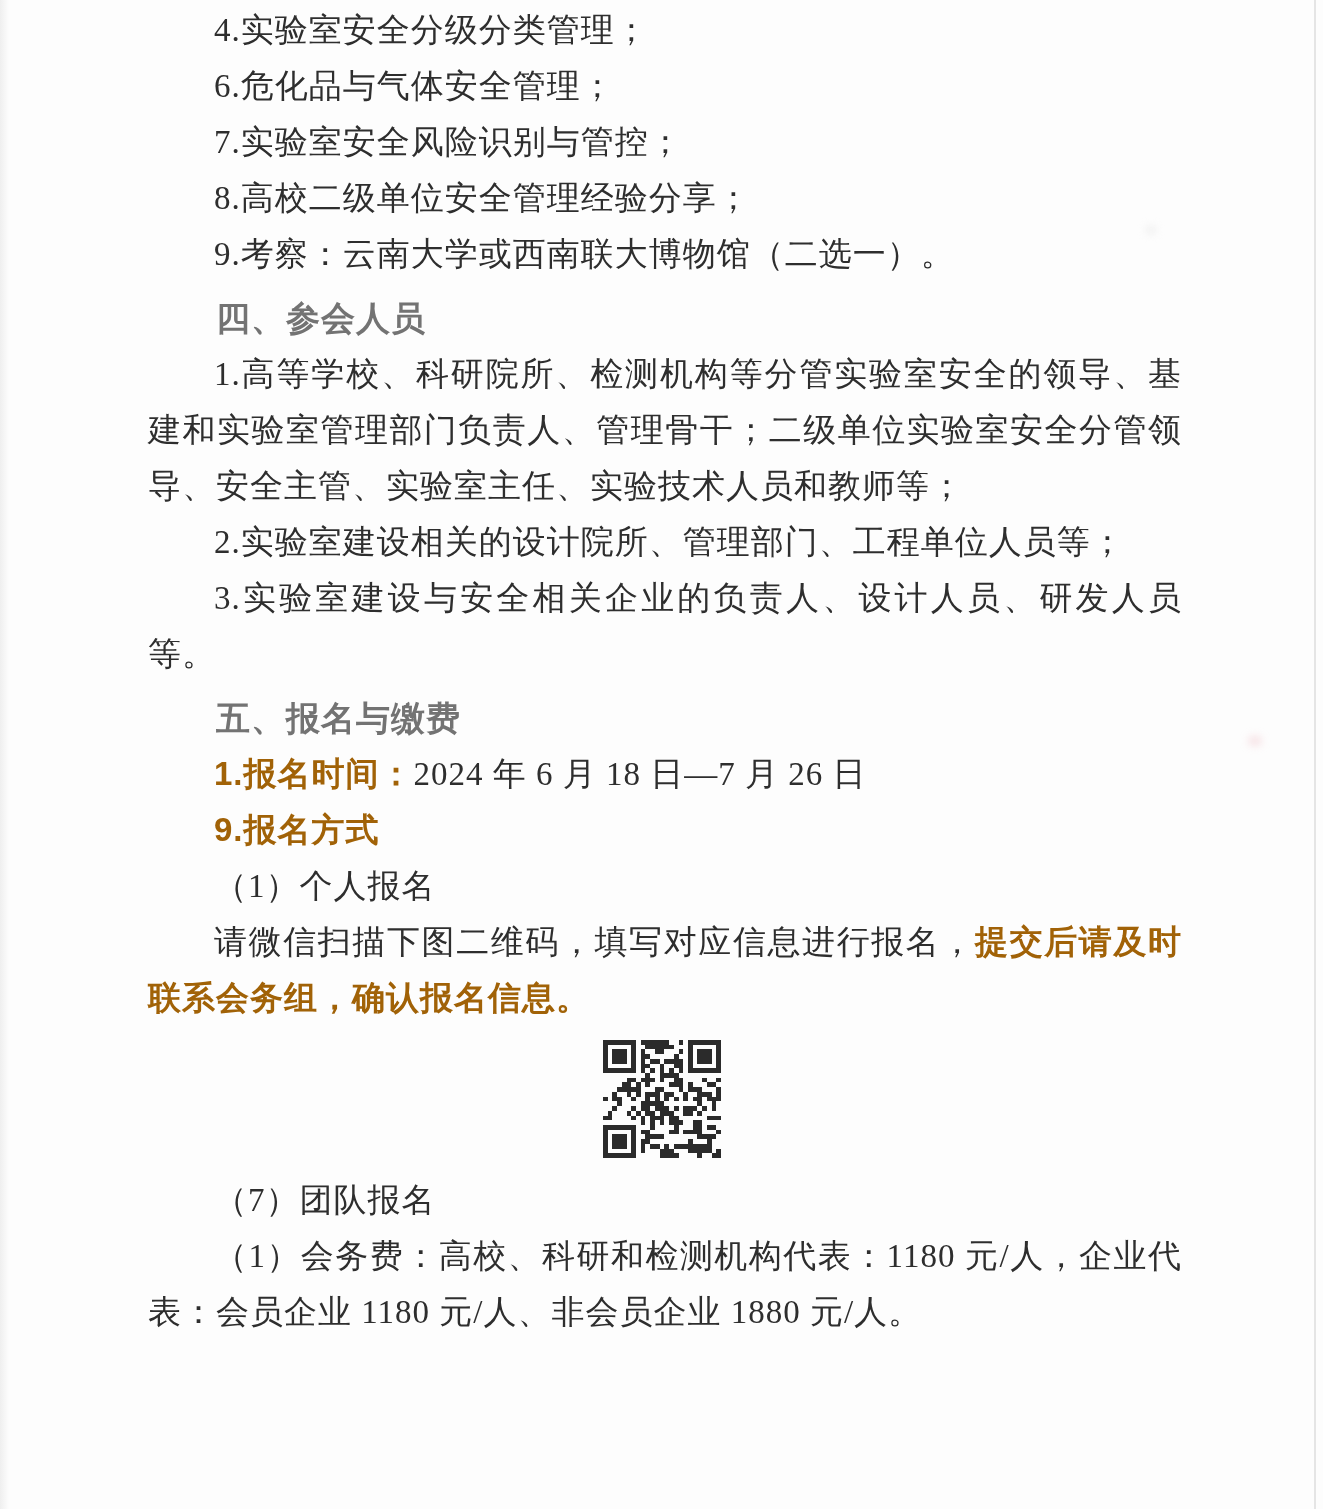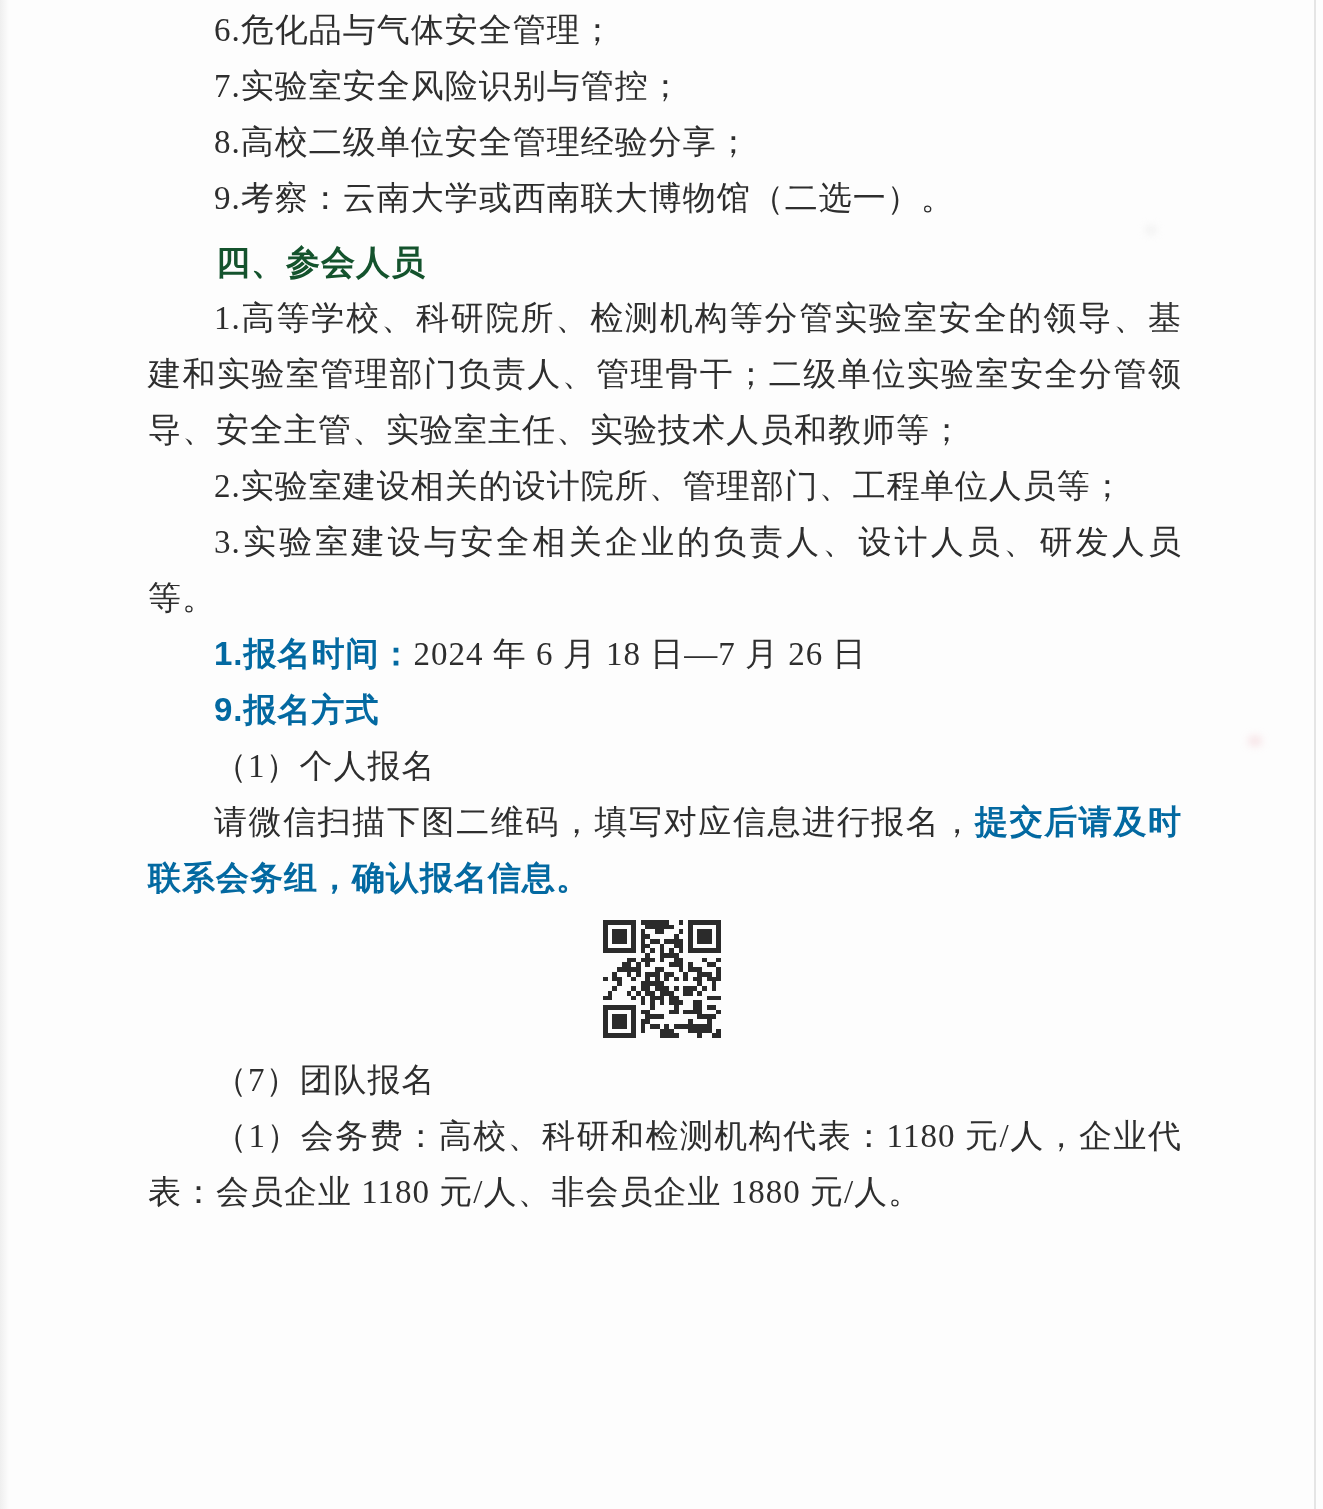--- a/index.html
+++ b/index.html
@@ -20,30 +20,30 @@
   .content{
     position:absolute;
     top:2px; left:148px;
     width:1034px;
   }
   p{margin:0; text-align:justify; text-justify:inter-ideograph;}
   .para{text-indent:2em;}
   .hei{
     font-family:"Liberation Sans","DejaVu Sans",sans-serif;
     font-weight:700;
-    color:#0369a1;
+    color:#a16207;
   }
   h3.sec{
     margin:8px 0 0 0;
     font-size:34px;
     line-height:56px;
     text-indent:2em;
     font-family:"Liberation Sans","DejaVu Sans",sans-serif;
     font-weight:700;
-    color:#14532d;
+    color:#737373;
     letter-spacing:1px;
   }
   .qr-wrap{
     margin-top:14px;
     height:120px;
     display:flex;
     justify-content:center;
   }
   .qr-wrap svg{width:118px;height:118px;margin-left:-6px;}
   .team-block{margin-top:12px;}
@@ -61,30 +61,32 @@
   }
   .smudge-1{left:1248px; top:736px; width:14px; height:10px; background:rgba(235,170,180,.35);}
   .smudge-2{left:1146px; top:226px; width:10px; height:8px; background:rgba(220,220,220,.5);}
 </style>
 </head>
 <body>
 
 <div class="page">
   <div class="content">
 
+    <p class="para">4.实验室安全分级分类管理；</p>
     <p class="para">6.危化品与气体安全管理；</p>
     <p class="para">7.实验室安全风险识别与管控；</p>
     <p class="para">8.高校二级单位安全管理经验分享；</p>
     <p class="para">9.考察：云南大学或西南联大博物馆（二选一）。</p>
 
     <h3 class="sec">四、参会人员</h3>
     <p class="para">1.高等学校、科研院所、检测机构等分管实验室安全的领导、基建和实验室管理部门负责人、管理骨干；二级单位实验室安全分管领导、安全主管、实验室主任、实验技术人员和教师等；</p>
     <p class="para">2.实验室建设相关的设计院所、管理部门、工程单位人员等；</p>
     <p class="para">3.实验室建设与安全相关企业的负责人、设计人员、研发人员等。</p>
 
+    <h3 class="sec">五、报名与缴费</h3>
 
     <p class="para"><span class="hei">1.报名时间：</span><span>2024 年 6 月 18 日—7 月 26 日</span></p>
 
     <p class="para hei">9.报名方式</p>
 
     <p class="para">（1）个人报名</p>
 
     <p class="para"><span>请微信扫描下图二维码，填写对应信息进行报名，</span><span class="hei">提交后请及时联系会务组，确认报名信息。</span></p>
 
     <div class="qr-wrap">

